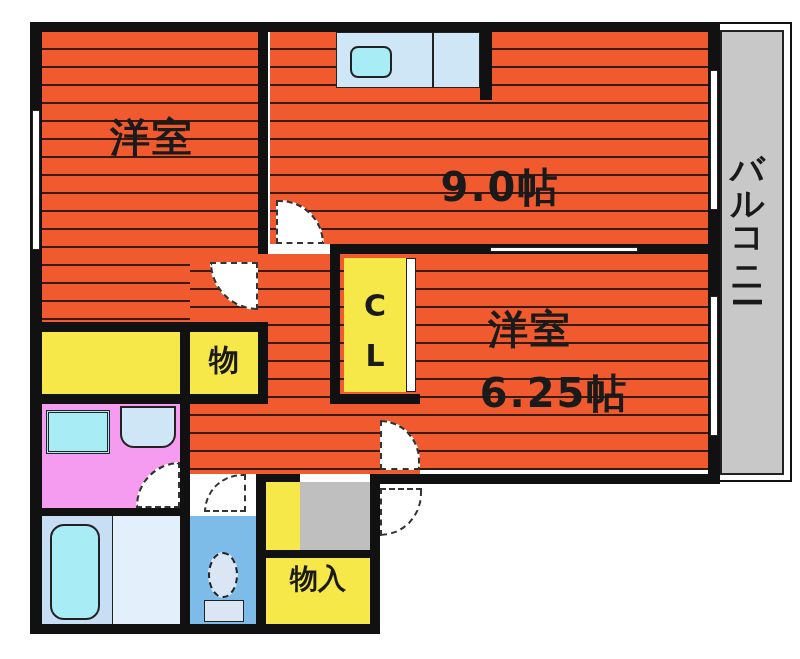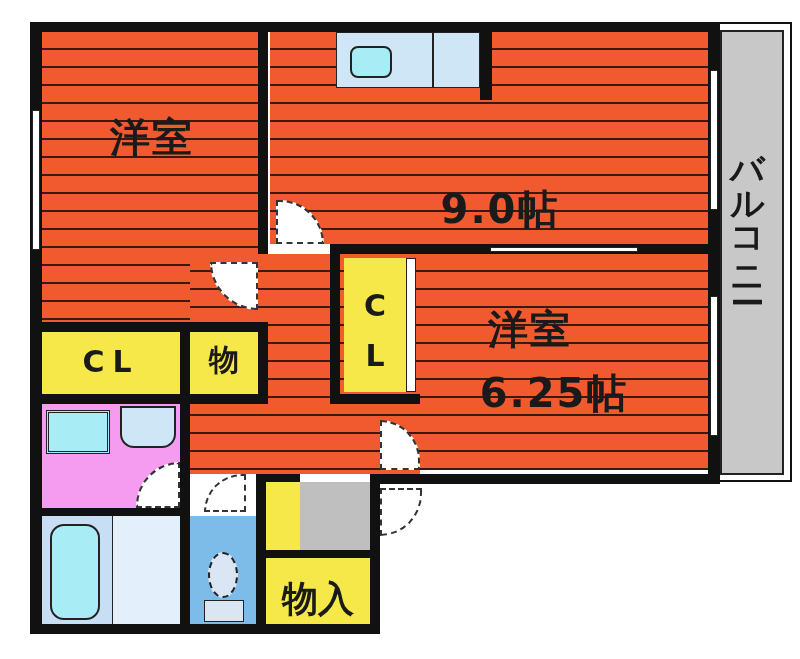--- a/index.html
+++ b/index.html
@@ -64,21 +64,20 @@
   <div class="wall" style="left:30px;top:394px;width:238px;height:10px;"></div>
   <div class="wall" style="left:180px;top:322px;width:10px;height:82px;"></div>
   <div class="wall" style="left:258px;top:322px;width:10px;height:82px;"></div>
   <div class="wall" style="left:180px;top:400px;width:10px;height:230px;"></div>
   <div class="wall" style="left:30px;top:508px;width:160px;height:8px;"></div>
   <div class="wall" style="left:256px;top:474px;width:10px;height:156px;"></div>
   <div class="wall" style="left:256px;top:474px;width:44px;height:8px;"></div>
   <div class="wall" style="left:256px;top:550px;width:120px;height:8px;"></div>
 
   <div class="yellow" style="left:42px;top:332px;width:138px;height:62px;"></div>
-  <div class="label cltext" style="left:42px;top:346px;width:138px;">CL</div>
 
   <div class="yellow" style="left:190px;top:332px;width:68px;height:62px;"></div>
   <div class="label" style="left:190px;top:344px;width:68px;font-size:30px;">物</div>
 
   <div class="yellow" style="left:344px;top:258px;width:62px;height:134px;"></div>
   <div class="label cltext" style="left:344px;top:290px;width:62px;letter-spacing:0;">C</div>
   <div class="label cltext" style="left:344px;top:340px;width:62px;letter-spacing:0;">L</div>
   <div class="win" style="left:406px;top:258px;width:10px;height:134px;"></div>
 
   <div class="abs" style="left:42px;top:404px;width:138px;height:104px;background:#f59cf0;"></div>
@@ -91,32 +90,32 @@
   <div class="abs" style="left:112px;top:516px;width:68px;height:108px;background:#e3f0fb;border-left:1px solid #222;"></div>
 
   <div class="abs" style="left:190px;top:516px;width:66px;height:108px;background:#7dbce8;"></div>
   <div class="abs" style="left:208px;top:552px;width:30px;height:46px;background:#dbe6f5;border:2px dashed #222;border-radius:50%;"></div>
   <div class="abs" style="left:204px;top:600px;width:40px;height:22px;background:#dbe6f5;border:1px solid #222;"></div>
   <div class="door" style="left:204px;top:474px;width:42px;height:38px;border-radius:42px 0 0 0;"></div>
 
   <div class="abs" style="left:300px;top:482px;width:70px;height:68px;background:#bfbfbf;"></div>
   <div class="yellow" style="left:266px;top:482px;width:34px;height:68px;"></div>
   <div class="yellow" style="left:266px;top:558px;width:104px;height:66px;"></div>
-  <div class="label" style="left:266px;top:580px;width:104px;font-size:36px;">物入</div>
+  <div class="label" style="left:266px;top:564px;width:104px;font-size:28px;">物入</div>
 
   <div class="door" style="left:210px;top:262px;width:48px;height:48px;border-radius:0 0 0 48px;"></div>
   <div class="door" style="left:276px;top:200px;width:48px;height:44px;border-radius:0 48px 0 0;"></div>
   <div class="door" style="left:380px;top:420px;width:40px;height:50px;border-radius:0 40px 0 0;"></div>
   <div class="door" style="left:380px;top:488px;width:42px;height:48px;border-radius:0 0 42px 0;"></div>
 
   <div class="win" style="left:32px;top:110px;width:8px;height:140px;"></div>
   <div class="win" style="left:710px;top:70px;width:8px;height:140px;"></div>
   <div class="win" style="left:710px;top:296px;width:8px;height:140px;"></div>
   <div class="win" style="left:490px;top:247px;width:148px;height:5px;"></div>
 
   <div class="label bigtext" style="left:82px;top:116px;width:140px;">洋室</div>
 
-  <div class="label bigtext" style="left:420px;top:188px;width:160px;">9.0帖</div>
+  <div class="label bigtext" style="left:420px;top:166px;width:160px;">9.0帖</div>
 
   <div class="label bigtext" style="left:460px;top:308px;width:140px;">洋室</div>
   <div class="label bigtext" style="left:454px;top:372px;width:200px;">6.25帖</div>
 
 </div>
 
 </body></html>

